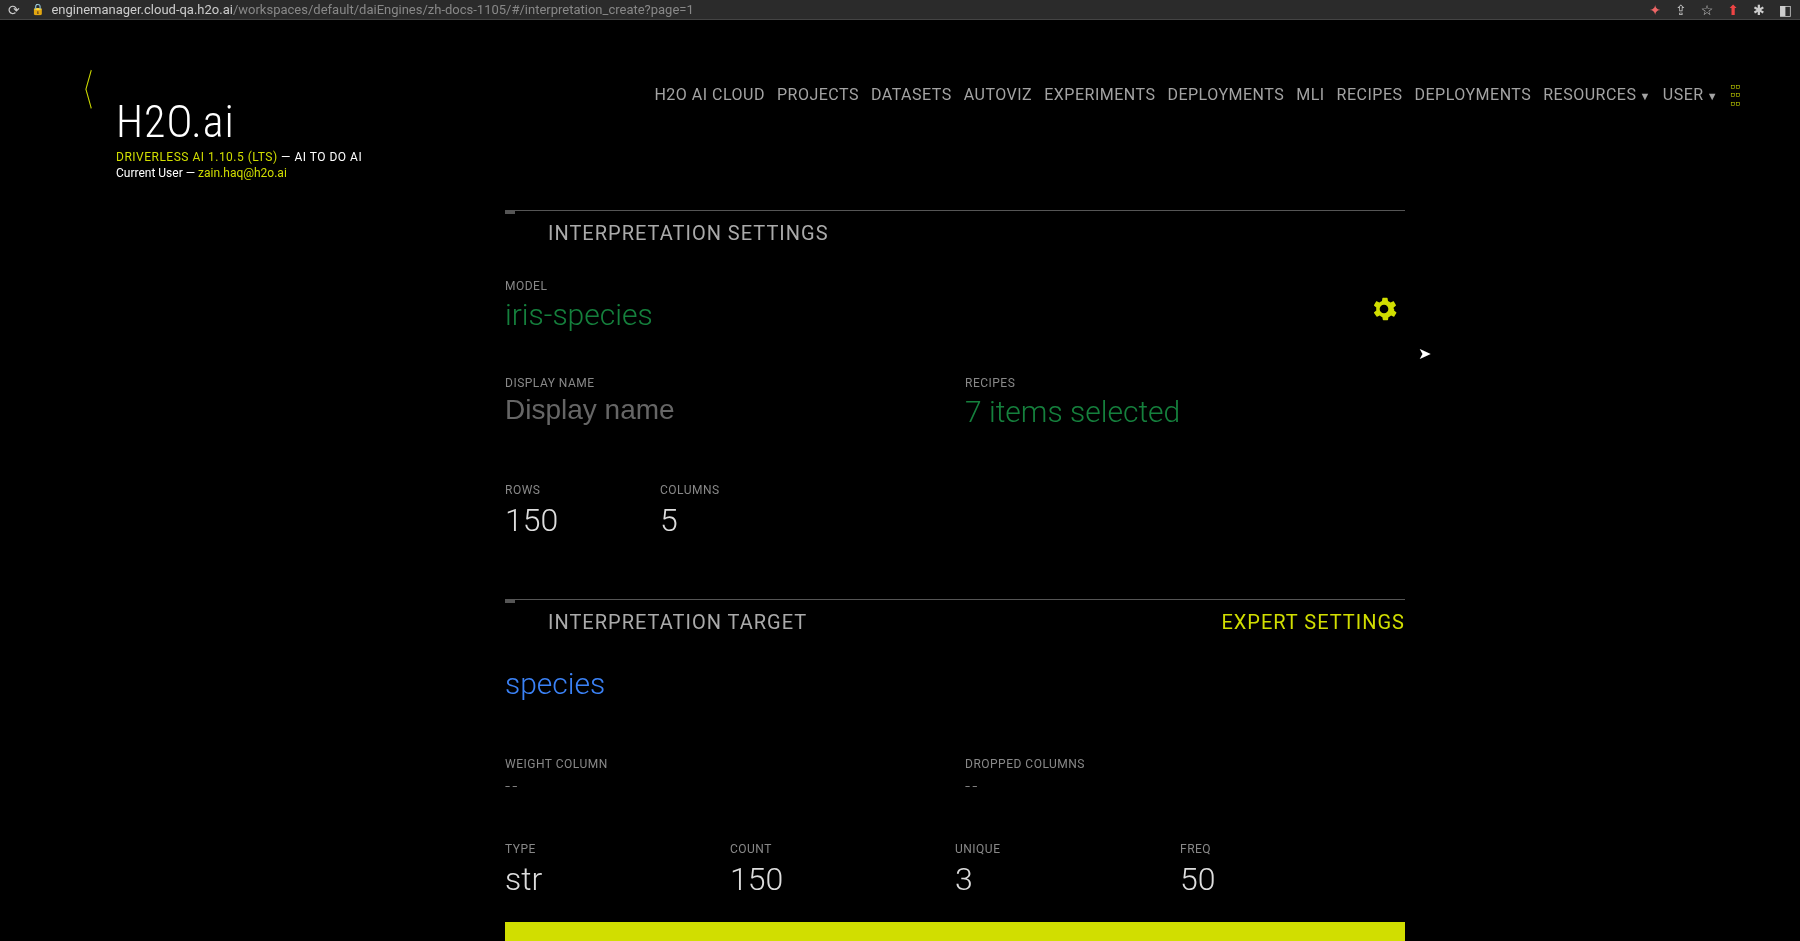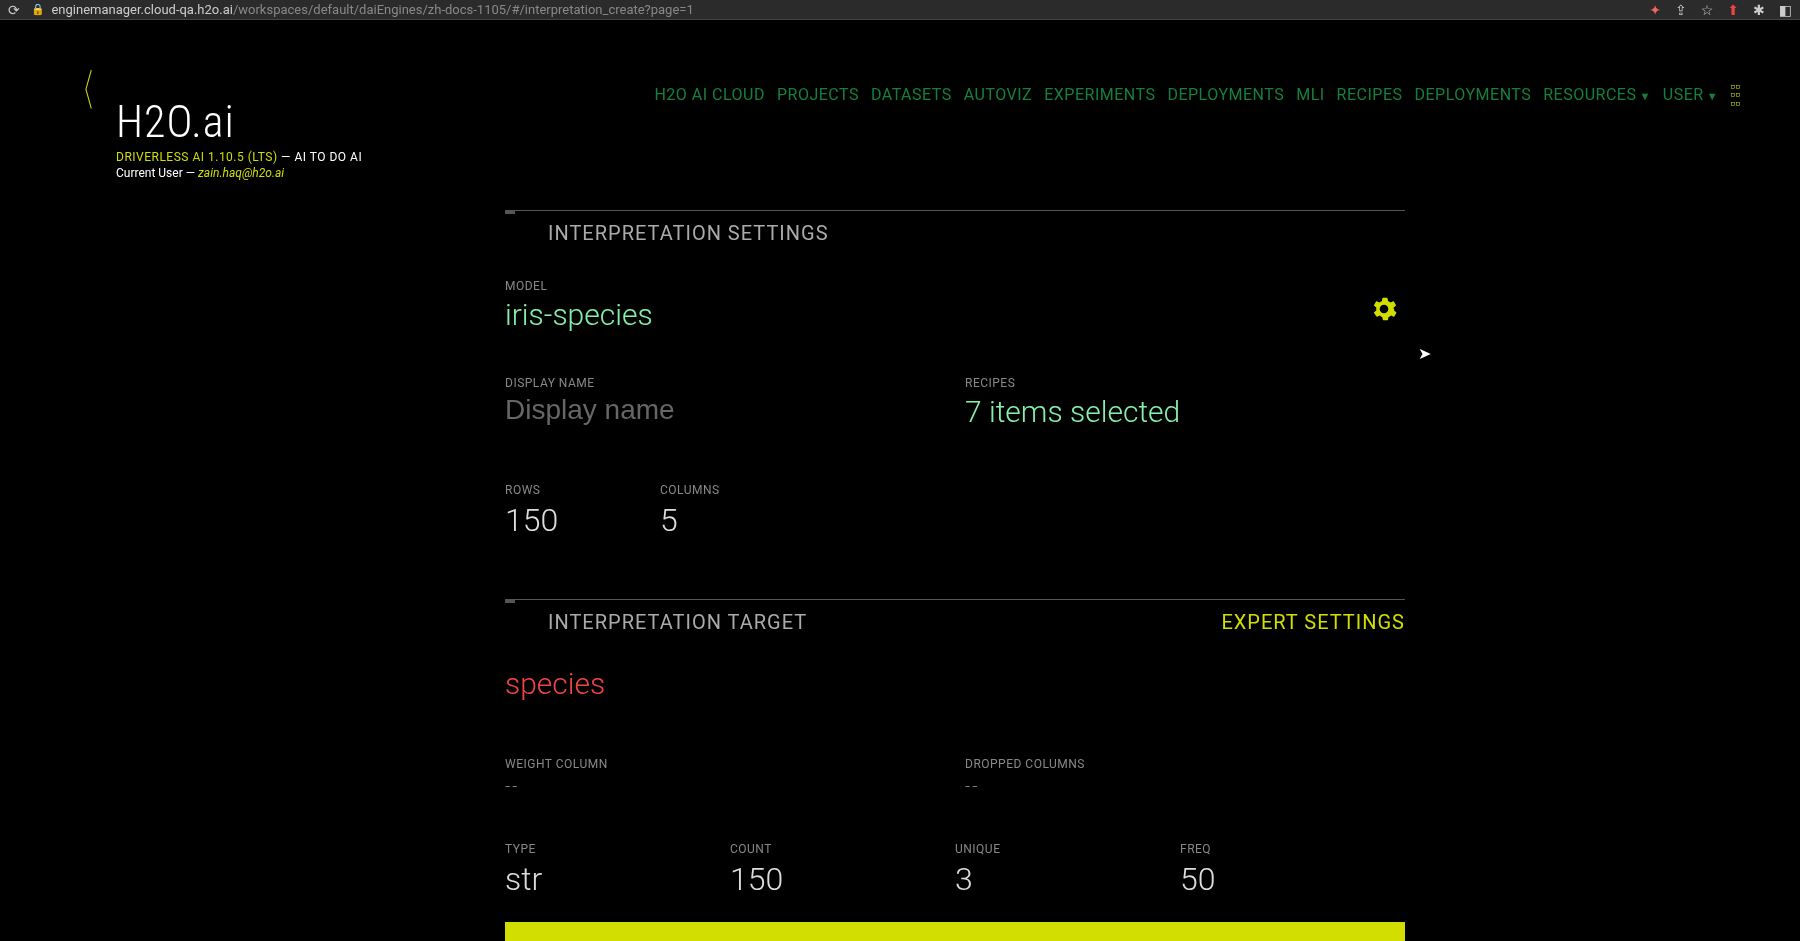--- a/index.html
+++ b/index.html
@@ -84,31 +84,30 @@
 .logo-sub .white {
   color: #fff;
 }
 .logo-user-line {
   font-size: 12px;
   color: #fff;
   margin-top: 2px;
 }
 .logo-user-line .yellow {
   color: #d1de00;
-  font-style: italic;
 }
 .nav {
   margin-left: auto;
   display: flex;
   gap: 12px;
   align-items: center;
   padding-top: 14px;
 }
 .nav-item {
-  color: #15803d;
+  color: #a3a3a3;
   font-size: 16px;
   letter-spacing: 0.5px;
   cursor: pointer;
   white-space: nowrap;
   text-align: right;
 }
 .nav-item .arrow {
   font-size: 11px;
   margin-left: 3px;
 }
@@ -169,32 +168,32 @@
 .field-quarter {
   flex: 1;
 }
 .field-label {
   color: #888;
   font-size: 12px;
   letter-spacing: 0.5px;
   margin-bottom: 4px;
 }
 .field-value-yellow {
-  color: #86efac;
+  color: #15803d;
   font-size: 30px;
   font-weight: 300;
   cursor: pointer;
 }
 .field-value-white {
   color: #ddd;
   font-size: 32px;
   font-weight: 300;
 }
 .field-value-gray {
-  color: #ef4444;
+  color: #3b82f6;
   font-size: 30px;
   font-weight: 300;
 }
 .field-value-dash {
   color: #888;
   font-size: 18px;
   font-weight: 300;
   letter-spacing: 2px;
 }
 .field-input {

